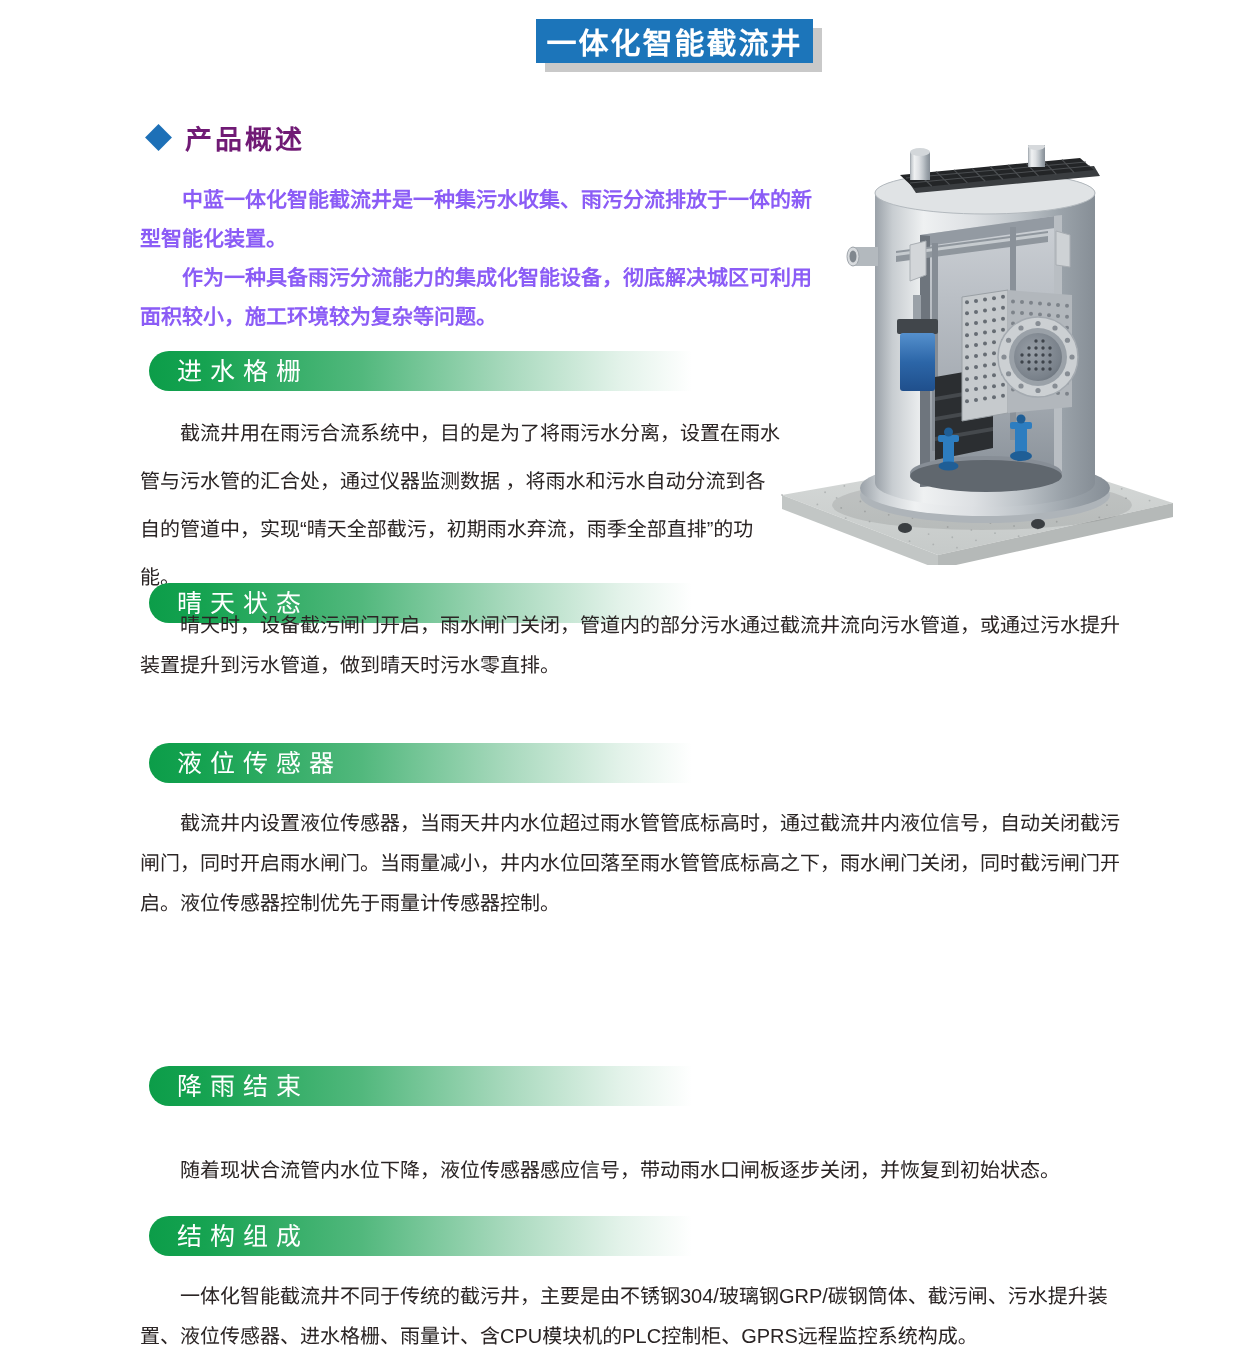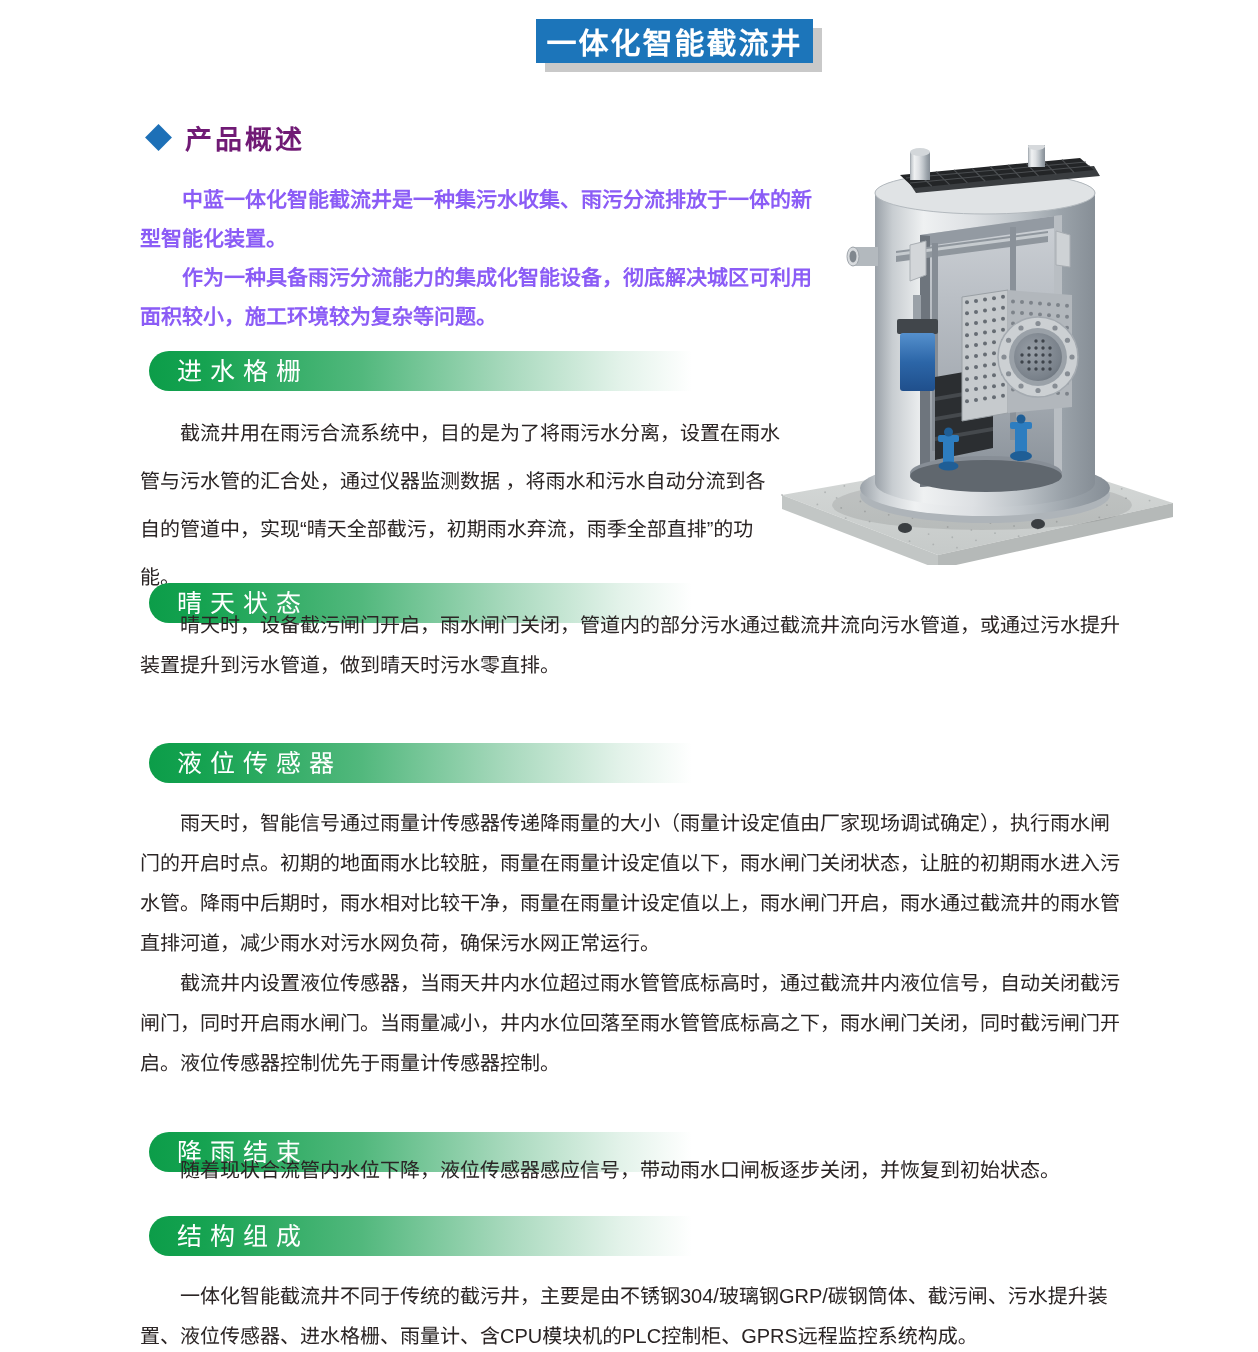--- a/index.html
+++ b/index.html
@@ -21,21 +21,21 @@
   .intro p, .body-text p { text-indent:2em; }
   .pill {
     position:absolute; left:149px; width:560px; height:40px; border-radius:20px;
     background:linear-gradient(90deg,#0c9d49 0%,#16a351 10%,#52b87d 38%,#a8d9bd 64%,#e2f2e9 84%,rgba(255,255,255,0) 97%);
     color:#ffffff; font-size:25px; letter-spacing:8px; line-height:40px;
     padding-left:28px; font-weight:500;
   }
   #pill-wp        { top:351px; }
   #pill-sunny     { top:583px; }
   #pill-rainy     { top:743px; }
-  #pill-rainend   { top:1132px; }
+  #pill-rainend   { top:1066px; }
   #pill-structure { top:1216px; }
   .body-text { position:absolute; left:140px; color:#2a2424; font-size:20px; }
   #wp-para        { top:409px;  width:642px; line-height:48px; }
   #sunny-para     { top:605px;  width:985px; line-height:40px; }
   #rainy-para     { top:803px;  width:985px; line-height:40px; }
   #rainend-para   { top:1150px; width:985px; line-height:40px; }
   #structure-para { top:1276px; width:990px; line-height:40px; }
   .device { position:absolute; left:780px; top:145px; width:395px; height:420px; }
 </style>
 </head>
@@ -60,21 +60,20 @@
     <p>截流井用在雨污合流系统中，目的是为了将雨污水分离，设置在雨水管与污水管的汇合处，通过仪器监测数据 ，将雨水和污水自动分流到各自的管道中，实现“晴天全部截污，初期雨水弃流，雨季全部直排”的功能。</p>
   </div>
 
   <div class="pill" id="pill-sunny">晴天状态</div>
   <div class="body-text" id="sunny-para">
     <p>晴天时，设备截污闸门开启，雨水闸门关闭，管道内的部分污水通过截流井流向污水管道，或通过污水提升装置提升到污水管道，做到晴天时污水零直排。</p>
   </div>
 
   <div class="pill" id="pill-rainy">液位传感器</div>
   <div class="body-text" id="rainy-para">
-    <p>雨天时，智能信号通过雨量计传感器传递降雨量的大小（雨量计设定值由厂家现场调试确定），执行雨水闸门的开启时点。初期的地面雨水比较脏，雨量在雨量计设定值以下，雨水闸门关闭状态，让脏的初期雨水进入污水管。降雨中后期时，雨水相对比较干净，雨量在雨量计设定值以上，雨水闸门开启，雨水通过截流井的雨水管直排河道，减少雨水对污水网负荷，确保污水网正常运行。</p>
     <p>截流井内设置液位传感器，当雨天井内水位超过雨水管管底标高时，通过截流井内液位信号，自动关闭截污闸门，同时开启雨水闸门。当雨量减小，井内水位回落至雨水管管底标高之下，雨水闸门关闭，同时截污闸门开启。液位传感器控制优先于雨量计传感器控制。</p>
   </div>
 
   <div class="pill" id="pill-rainend">降雨结束</div>
   <div class="body-text" id="rainend-para">
     <p>随着现状合流管内水位下降，液位传感器感应信号，带动雨水口闸板逐步关闭，并恢复到初始状态。</p>
   </div>
 
   <div class="pill" id="pill-structure">结构组成</div>
   <div class="body-text" id="structure-para">

